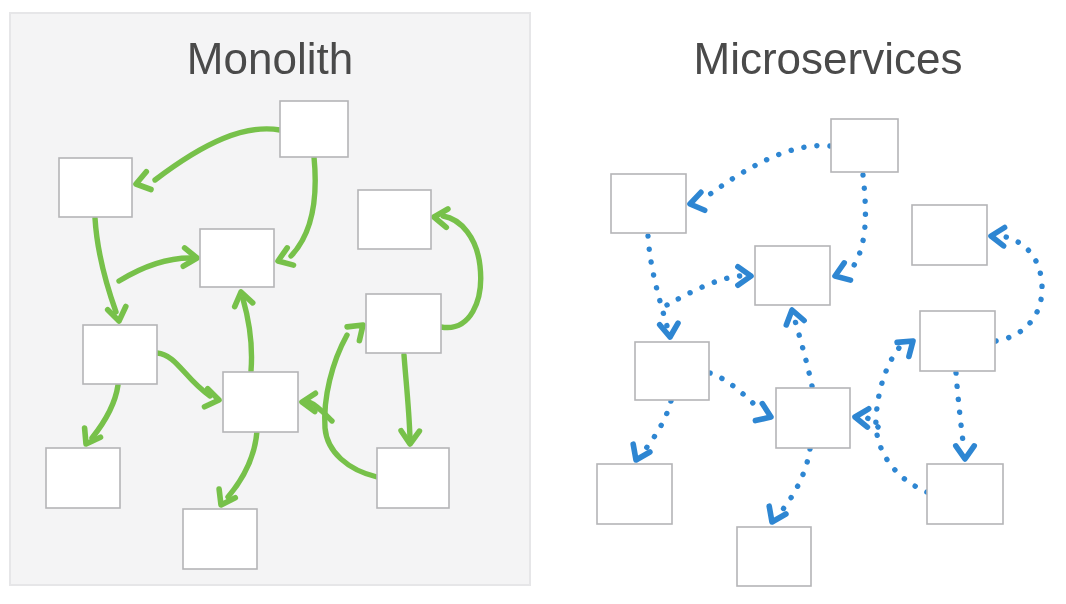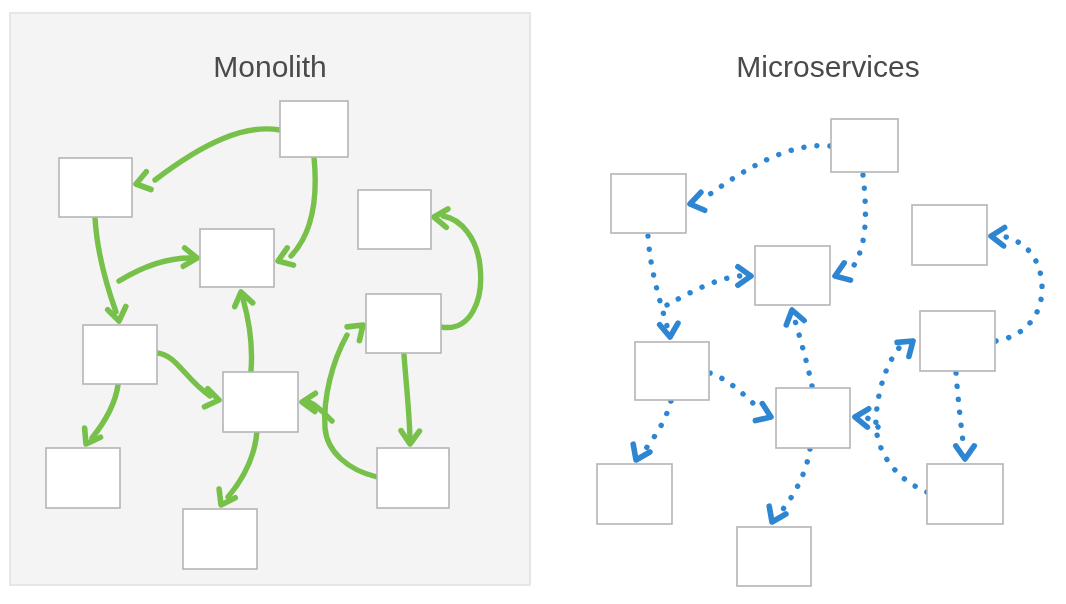--- a/index.html
+++ b/index.html
@@ -7,23 +7,23 @@
     position: relative;
     width: 1066px;
     height: 604px;
     background: #ffffff;
     overflow: hidden;
     font-family: "Liberation Sans", "DejaVu Sans", sans-serif;
   }
   #diagram-svg { position: absolute; left: 0; top: 0; }
   .panel-title {
     position: absolute;
-    top: 50px;
+    top: 34px;
     text-align: center;
-    font-size: 30px;
+    font-size: 44px;
     font-weight: 400;
     color: #4a4a4a;
     letter-spacing: 0px;
     white-space: nowrap;
     pointer-events: none;
   }
   #title-monolith { left: 10px; width: 520px; }
   #title-microservices { left: 575px; width: 506px; }
 </style>
 </head>

